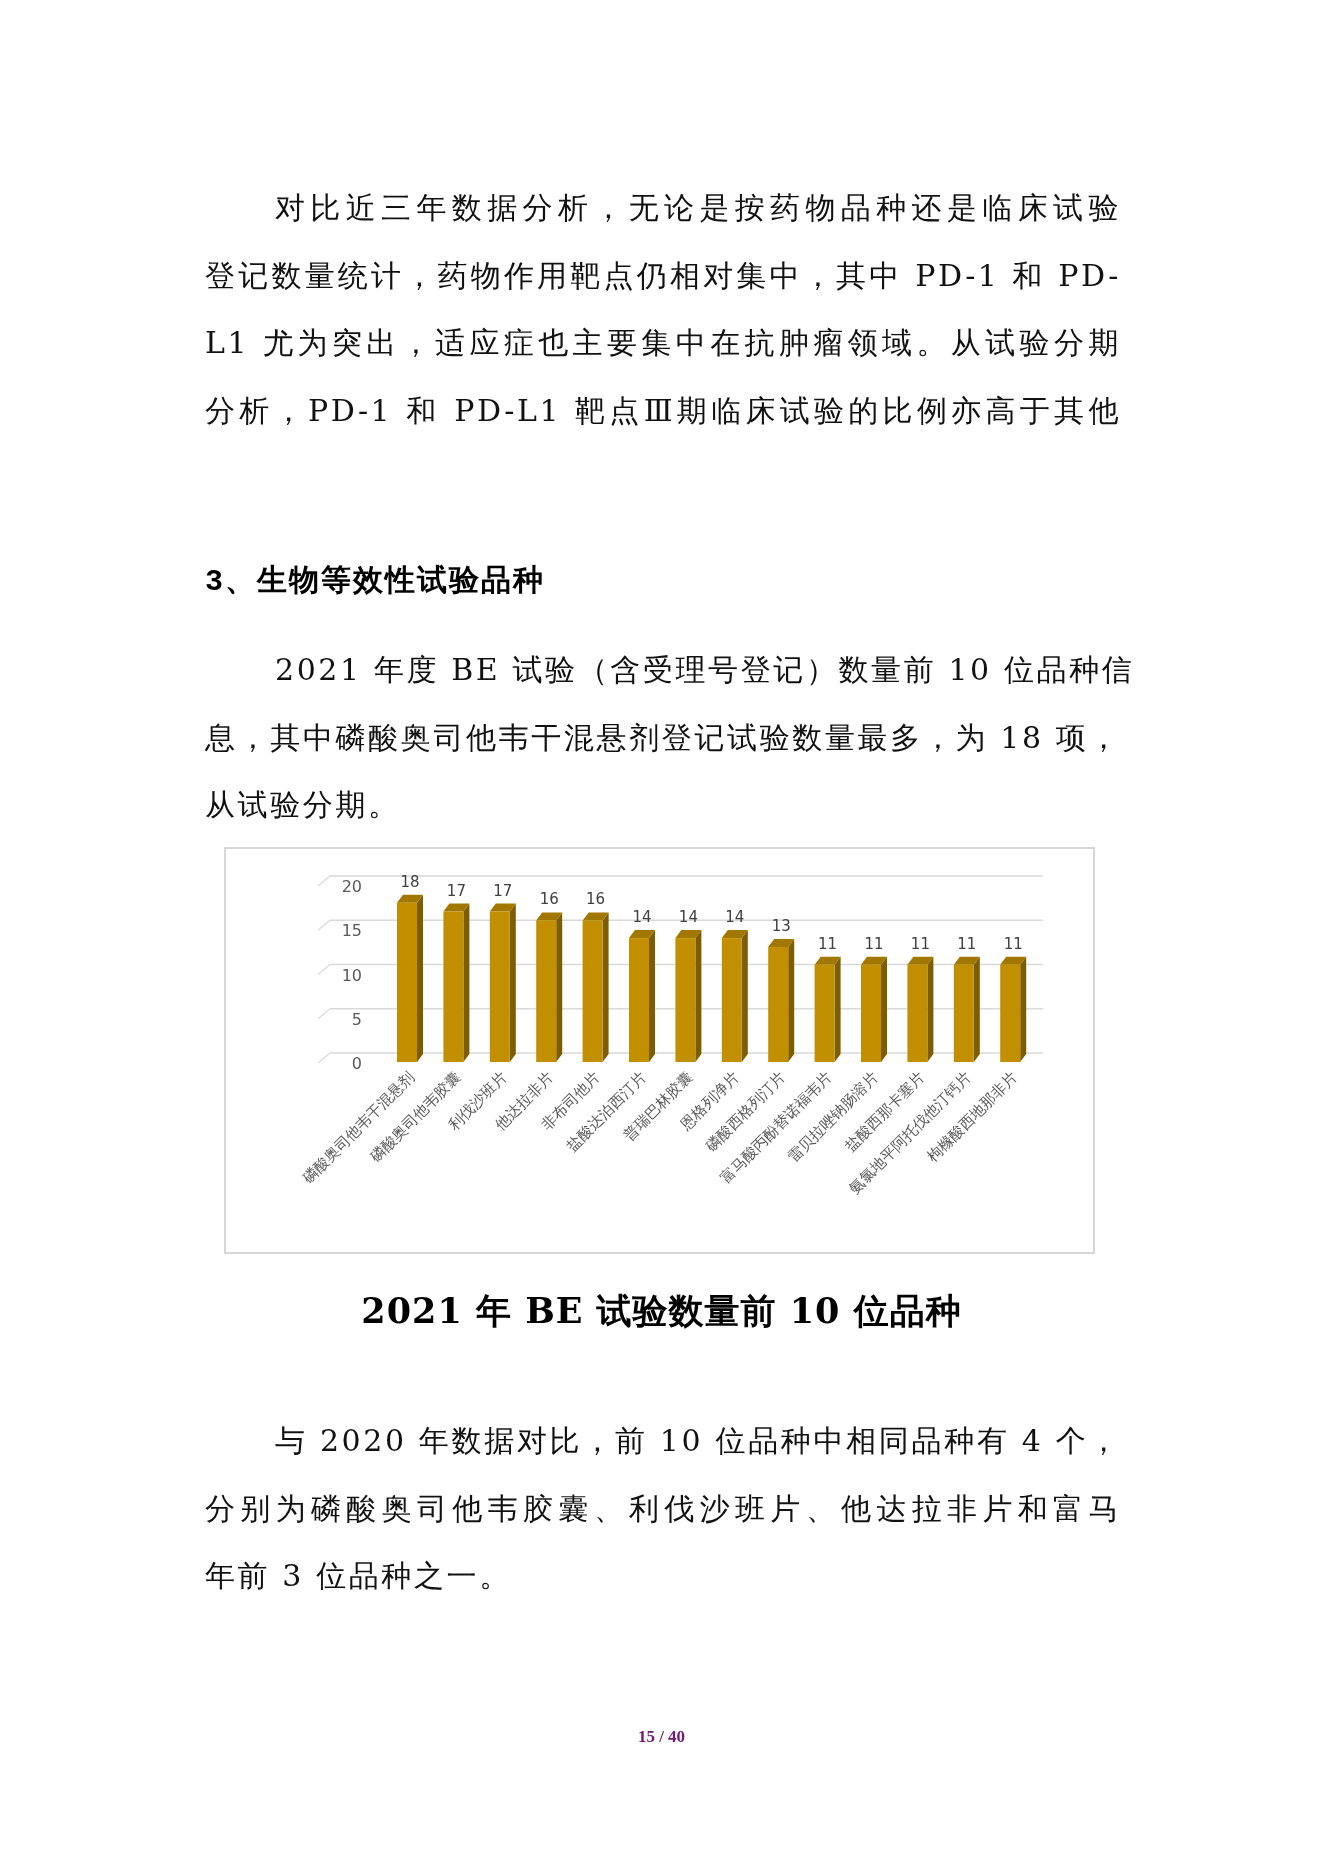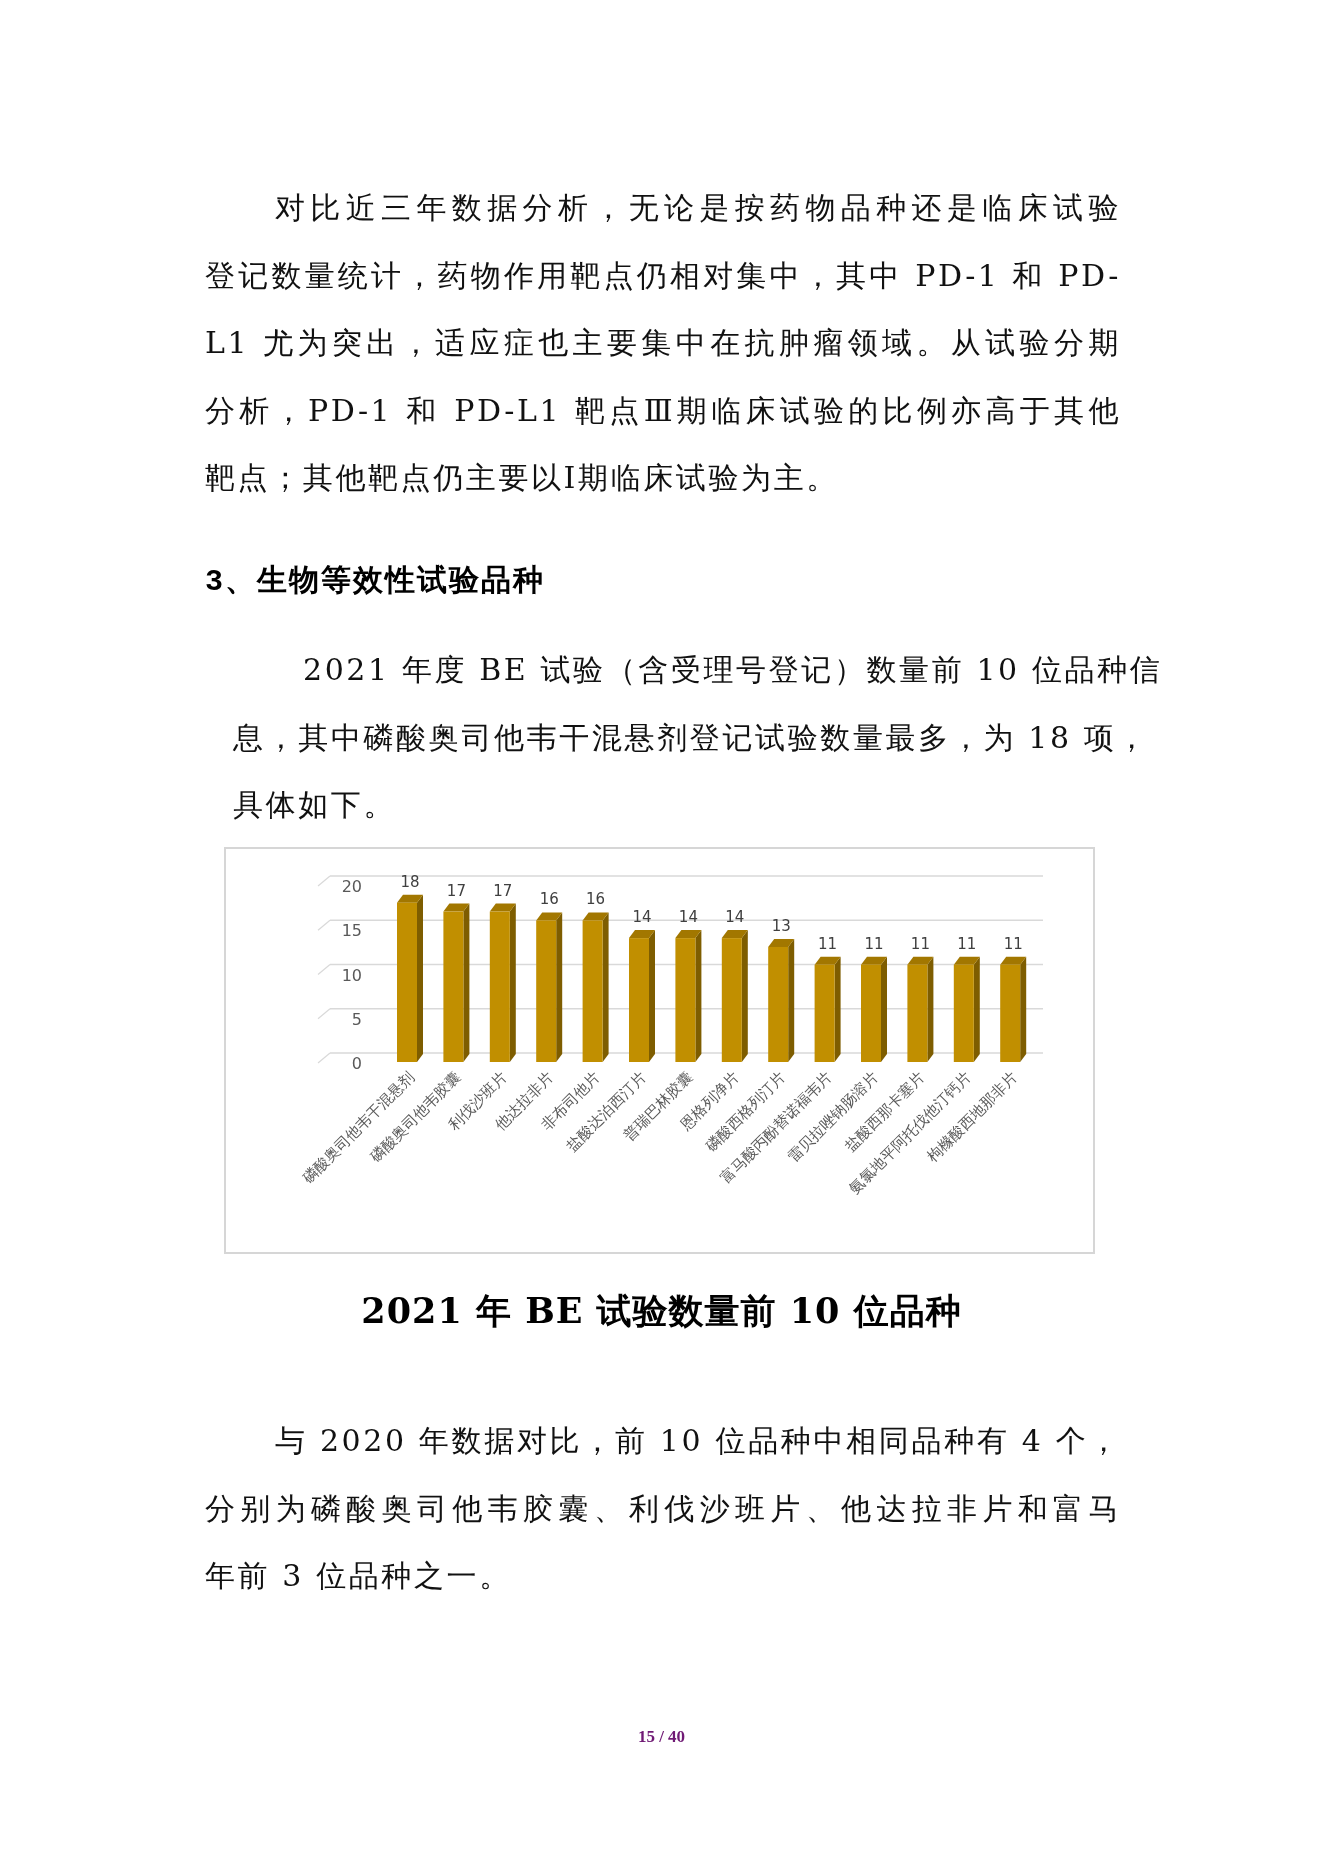--- a/index.html
+++ b/index.html
@@ -41,29 +41,28 @@
 </head>
 <body>
 
 <div class="page">
 
   <div class="para" style="top:174px;">
     <span class="line indent">对比近三年数据分析，无论是按药物品种还是临床试验</span>
     <span class="line">登记数量统计，药物作用靶点仍相对集中，其中 PD-1 和 PD-</span>
     <span class="line">L1 尤为突出，适应症也主要集中在抗肿瘤领域。从试验分期</span>
     <span class="line">分析，PD-1 和 PD-L1 靶点Ⅲ期临床试验的比例亦高于其他</span>
-    <span class="line last">靶点；其他靶点仍主要以Ⅰ期临床试验为主。</span>
   </div>
 
   <div class="heading">3、生物等效性试验品种</div>
 
-  <div class="para" style="top:636px;margin-left:28px;">
+  <div class="para" style="top:636px;">
     <span class="line indent">2021 年度 BE 试验（含受理号登记）数量前 10 位品种信</span>
     <span class="line">息，其中磷酸奥司他韦干混悬剂登记试验数量最多，为 18 项，</span>
-    <span class="line last">具体如下。</span>
+    <span class="line last">从试验分期。</span>
   </div>
 
   <div class="chart-frame">
     <svg class="chart-svg" id="chart" width="867" height="403">
         <line x1="104" y1="204" x2="817" y2="204" stroke="#D9D9D9" stroke-width="1.5"></line>
         <line x1="92" y1="214" x2="104" y2="204" stroke="#D9D9D9" stroke-width="1.2"></line>
         <text x="136" y="220" text-anchor="end" class="ylabel">0</text>
         <line x1="104" y1="159.75" x2="817" y2="159.75" stroke="#D9D9D9" stroke-width="1.5"></line>
         <line x1="92" y1="169.75" x2="104" y2="159.75" stroke="#D9D9D9" stroke-width="1.2"></line>
         <text x="136" y="175.75" text-anchor="end" class="ylabel">5</text>

